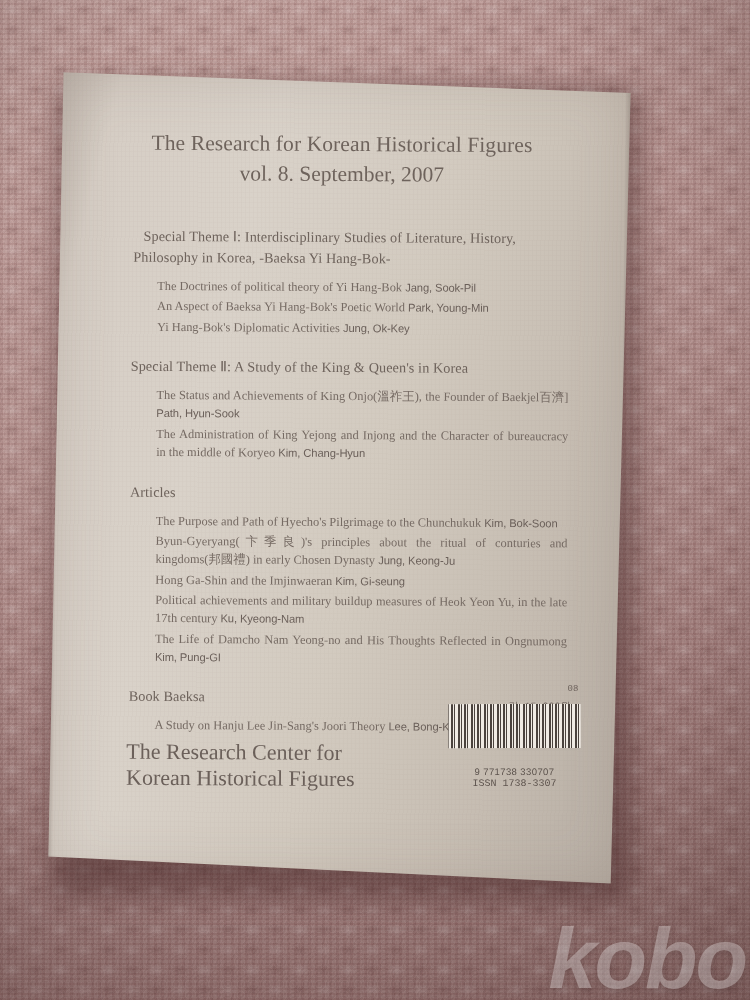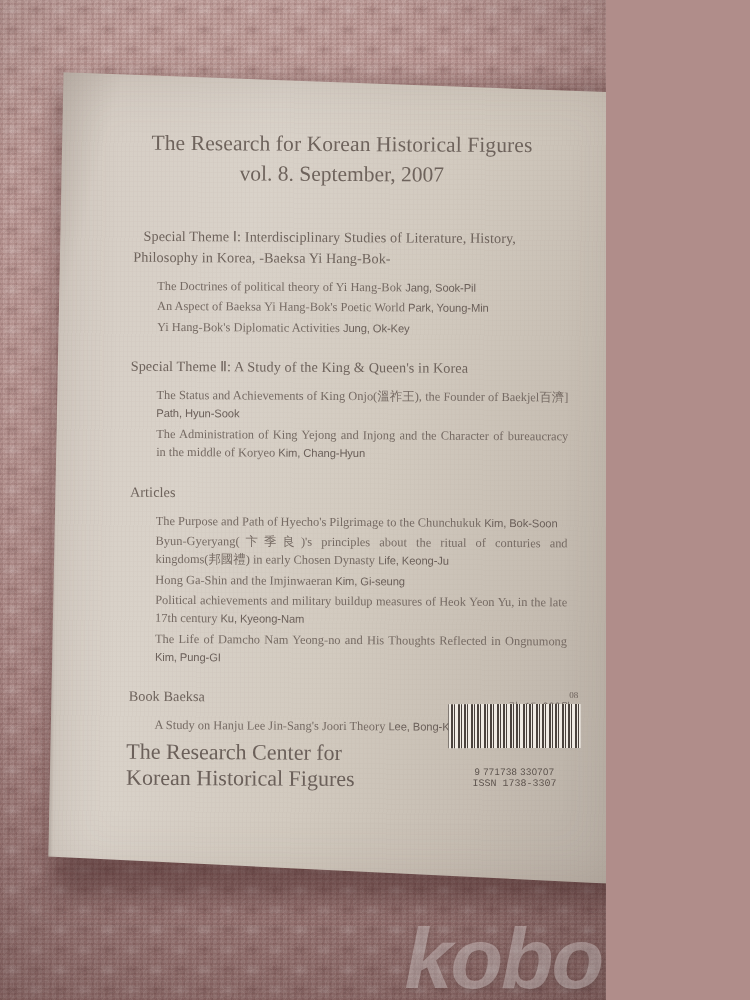--- a/index.html
+++ b/index.html
@@ -9,21 +9,21 @@
   body {
     width: 750px;
     height: 1000px;
     overflow: hidden;
     font-family: "Liberation Serif", serif;
     background: #b08d8a;
   }
 
   #scene {
     position: relative;
-    width: 606px;
+    width: 750px;
     height: 1000px;
     overflow: hidden;
   }
 
   
   .bg {
     position: absolute;
     inset: 0;
     background-color: #b18f8c;
     background-image:
@@ -202,24 +202,24 @@
   .barcode-block {
     position: absolute;
     right: 48px;
     bottom: 96px;
     width: 132px;
     text-align: center;
     transform: rotate(-0.4deg);
   }
   .barcode-top {
     font-size: 9px;
-    font-family: Liberation Serif, serif;
+    font-family: Liberation Mono, monospace;
     color: #6b605a;
     text-align: right;
-    margin-bottom: 4px;
+    margin-bottom: 10px;
     padding-right: 2px;
   }
   .barcode {
     height: 44px;
     background-color: #efeae3;
     background-image: repeating-linear-gradient(
       90deg,
       #4a423d 0px, #4a423d 1px,
       #efeae3 1px, #efeae3 3px,
       #4a423d 3px, #4a423d 5px,
@@ -321,21 +321,21 @@
           <div class="section-head">
             <span>Articles</span>
           </div>
           <ul class="entry-list">
             <li class="entry">
               <span class="ttl">The Purpose and Path of Hyecho's Pilgrimage to the Chunchukuk</span>
               <span class="author">Kim, Bok-Soon</span>
             </li>
             <li class="entry">
               <span class="ttl">Byun-Gyeryang(卞季良)'s principles about the ritual of conturies and kingdoms(邦國禮) in early Chosen Dynasty</span>
-              <span class="author">Life, Keong-Ju</span>
+              <span class="author">Jung, Keong-Ju</span>
             </li>
             <li class="entry">
               <span class="ttl">Hong Ga-Shin and the Imjinwaeran</span>
               <span class="author">Kim, Gi-seung</span>
             </li>
             <li class="entry">
               <span class="ttl">Political achievements and military buildup measures of Heok Yeon Yu, in the late 17th century</span>
               <span class="author">Ku, Kyeong-Nam</span>
             </li>
             <li class="entry">

